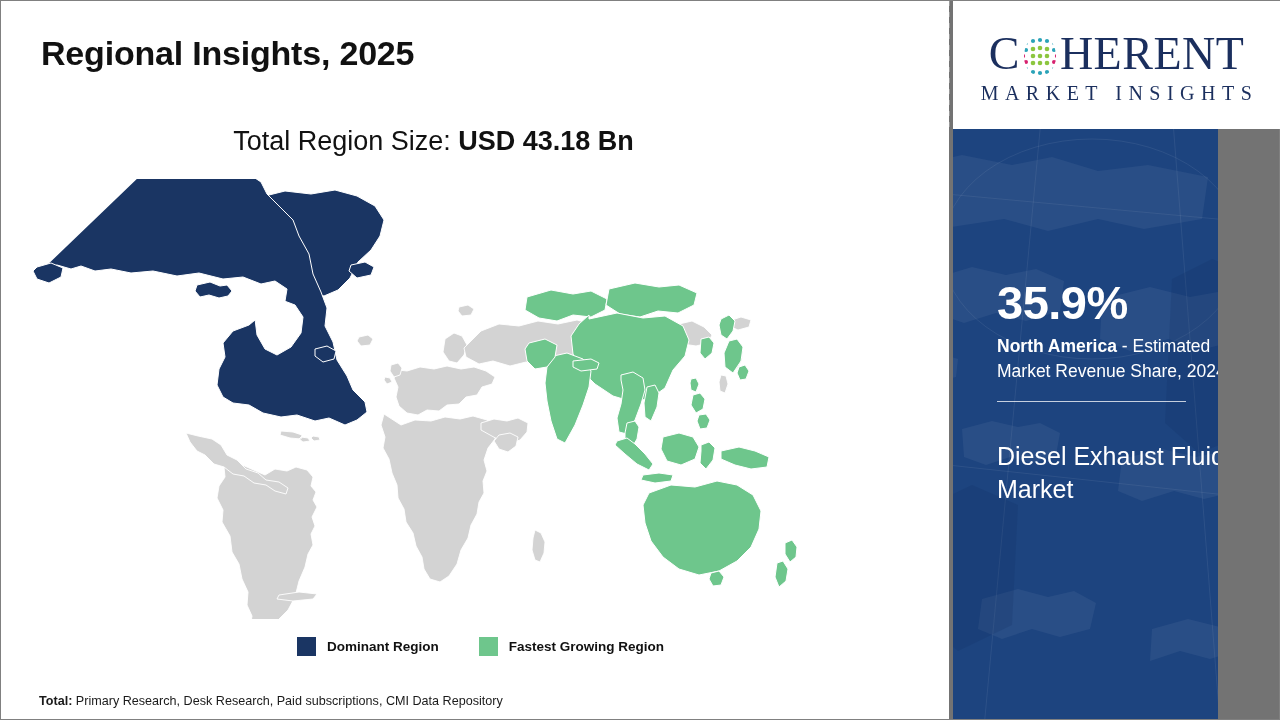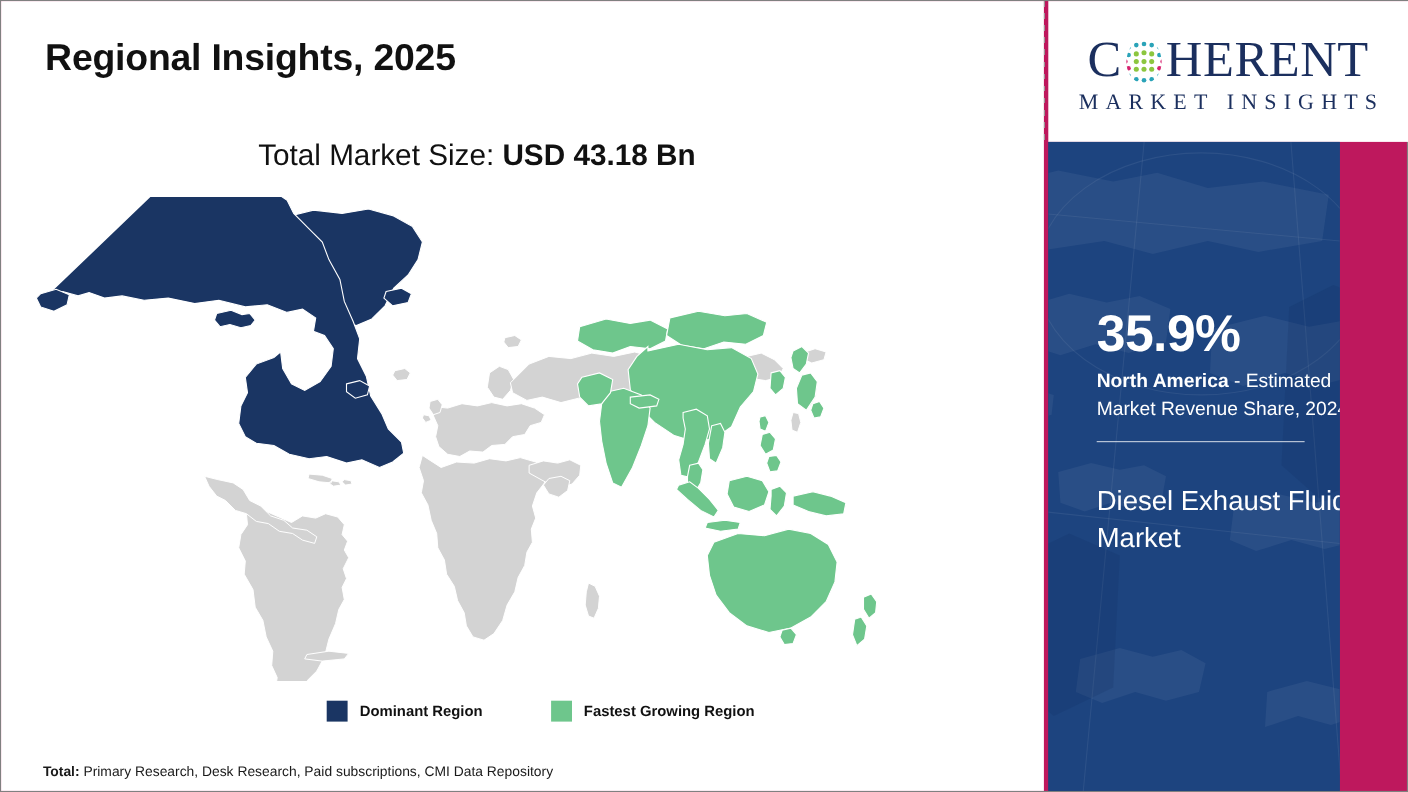--- a/index.html
+++ b/index.html
@@ -5,21 +5,21 @@
   * { box-sizing: border-box; margin: 0; padding: 0; }
   html, body {
     width: 1280px; height: 720px;
     font-family: "Liberation Sans", sans-serif;
     background: #ffffff;
     overflow: hidden;
   }
   #root {
     position: relative;
     width: 1280px; height: 720px;
-    background: #be185d;
+    background: #737373;
     border: 1px solid #808080;
   }
 
   
   #left-panel {
     position: absolute;
     left: 0; top: 0;
     width: 948px; height: 718px;
     background: #ffffff;
   }
@@ -52,21 +52,21 @@
     width: 820px; height: 440px;
   }
   #map-wrap svg { display: block; width: 100%; height: 100%; }
 
   
   #legend {
     position: absolute;
     left: 296px; top: 636px;
     display: flex;
     align-items: center;
-    gap: 62px;
+    gap: 40px;
   }
   .legend-item {
     display: flex;
     align-items: center;
     gap: 11px;
   }
   .legend-swatch {
     width: 19px; height: 19px;
     display: block;
   }
@@ -190,21 +190,21 @@
 </head>
 <body>
 
 <div id="root">
 
   <div id="left-panel">
 
     <div id="page-title">Regional Insights, 2025</div>
 
     <div id="market-size-line">
-      <span class="ms-label">Total Market Size: </span><span class="ms-value">USD 43.18 Bn</span>
+      <span class="ms-label">Total Region Size: </span><span class="ms-value">USD 43.18 Bn</span>
     </div>
 
     <div id="map-wrap">
       <svg viewBox="0 0 820 440" xmlns="http://www.w3.org/2000/svg">
         <g fill="#D3D3D3" stroke="#ffffff" stroke-width="0.9">
 
           <path d="M236 296 l10 -6 12 2 9 -4 11 3 6 7 -2 9 5 6 -3 8 4 7 -5 10 3 9 -4 8 2 11 -5 9 -3 13 -6 14 -4 16 -7 13 -9 9 -8 16 -10 8 -7 -2 -4 -12 2 -13 -5 -11 1 -13 -6 -13 -3 -15 -7 -12 -2 -16 -8 -14 1 -12 -6 -12 2 -12 6 -9 -1 -10 7 -7 z"></path>
 
           <path d="M169 257 l14 3 9 6 6 10 10 5 9 9 12 4 8 7 13 2 9 6 -2 6 -11 -3 -9 -6 -12 -2 -10 -7 -11 -2 -9 -7 -10 -3 -9 -9 -8 -4 -7 -9 -4 -9 z"></path>
 

